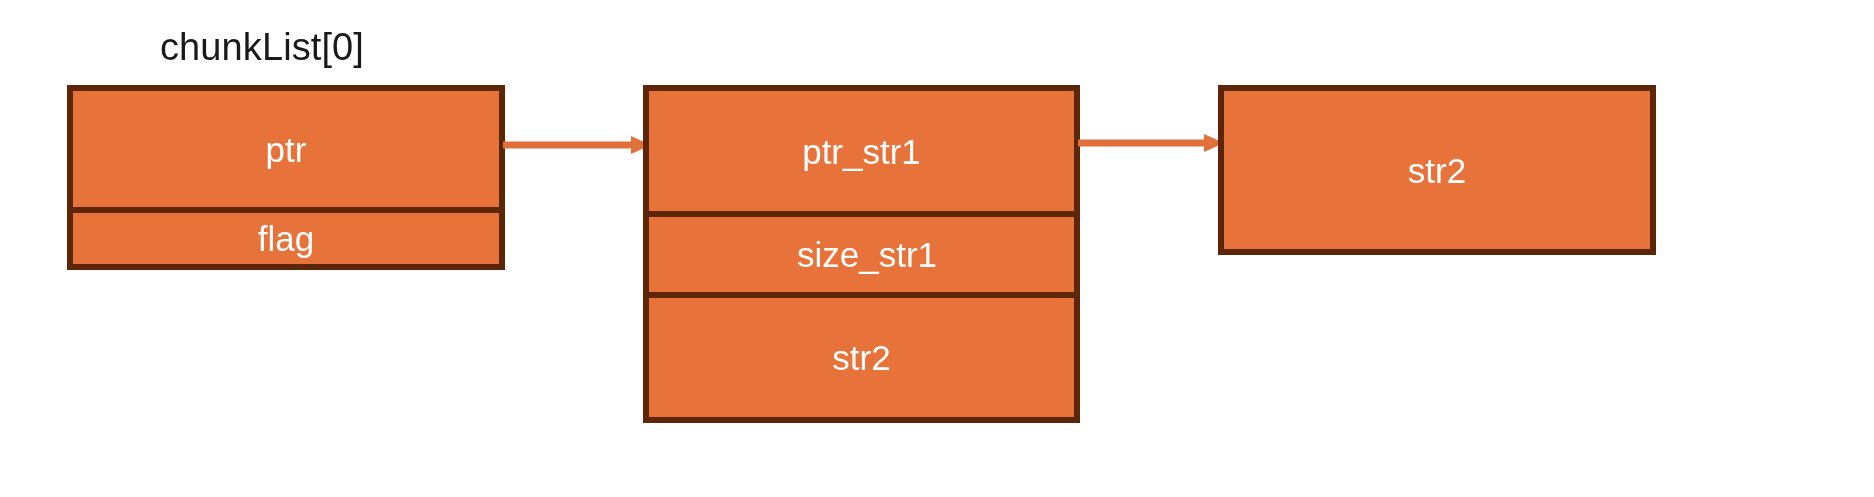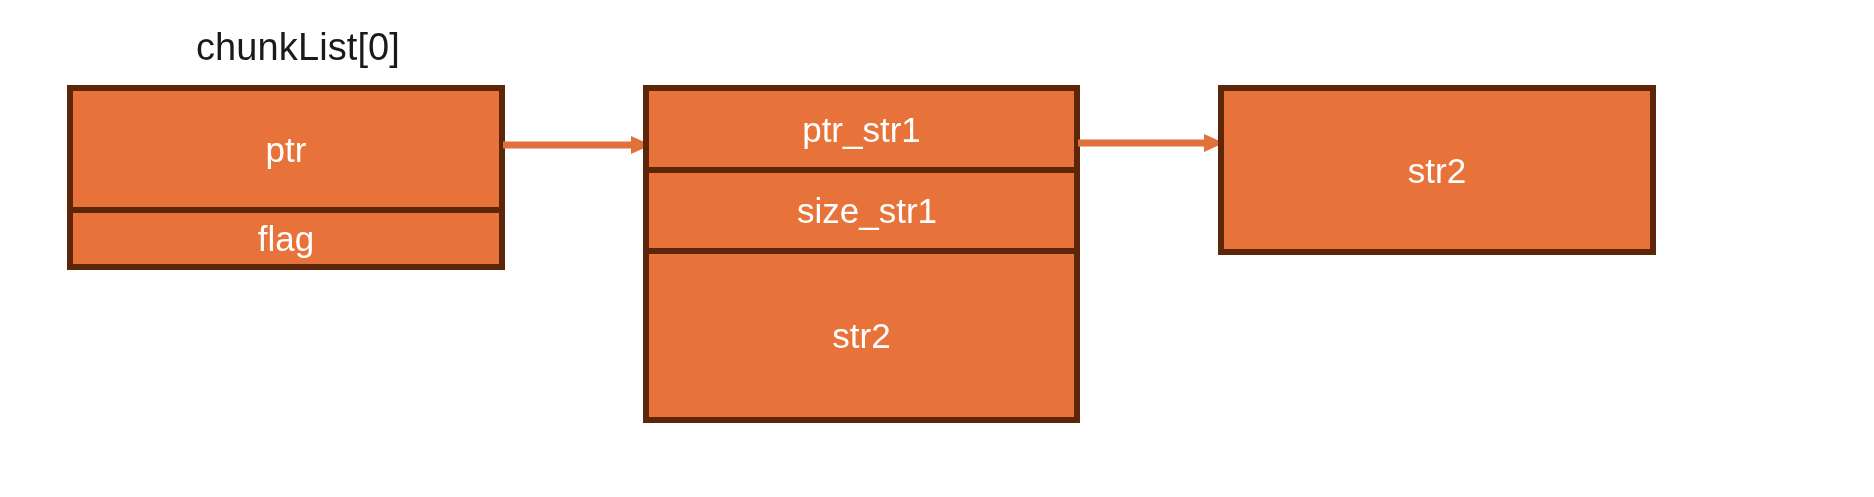--- a/index.html
+++ b/index.html
@@ -21,21 +21,20 @@
 
   
   .caption {
     position: absolute;
     color: #1a1a1a;
     font-size: 38px;
     line-height: 1;
     white-space: nowrap;
     font-weight: 400;
     letter-spacing: 0.1px;
-    margin-left: 36px;
   }
 
   
   .box {
     position: absolute;
     box-sizing: border-box;
     background: #E8733A;
     border: 6px solid #5E2608;
     display: flex;
     flex-direction: column;
@@ -77,21 +76,21 @@
   </div>
 
   <div class="arrow" style="left:503px; top:135px; width:150px;">
     <svg width="150" height="20" viewBox="0 0 150 20">
       <line x1="0" y1="10" x2="131" y2="10" stroke="#E2703A" stroke-width="7"></line>
       <polygon points="128,1 148,10 128,19" fill="#E2703A"></polygon>
     </svg>
   </div>
 
   <div class="box" style="left:643px; top:85px; width:437px; height:338px;">
-    <div class="cell" style="height:76px;">ptr_str1</div>
+    <div class="cell" style="height:120px;">ptr_str1</div>
     <div class="cell" style="height:81px;padding-left:11px;">size_str1</div>
     <div class="cell" style="flex:1 1 auto;">str2</div>
   </div>
 
   <div class="arrow" style="left:1078px; top:133px; width:148px;">
     <svg width="148" height="20" viewBox="0 0 148 20">
       <line x1="0" y1="10" x2="129" y2="10" stroke="#E2703A" stroke-width="7"></line>
       <polygon points="126,1 146,10 126,19" fill="#E2703A"></polygon>
     </svg>
   </div>

